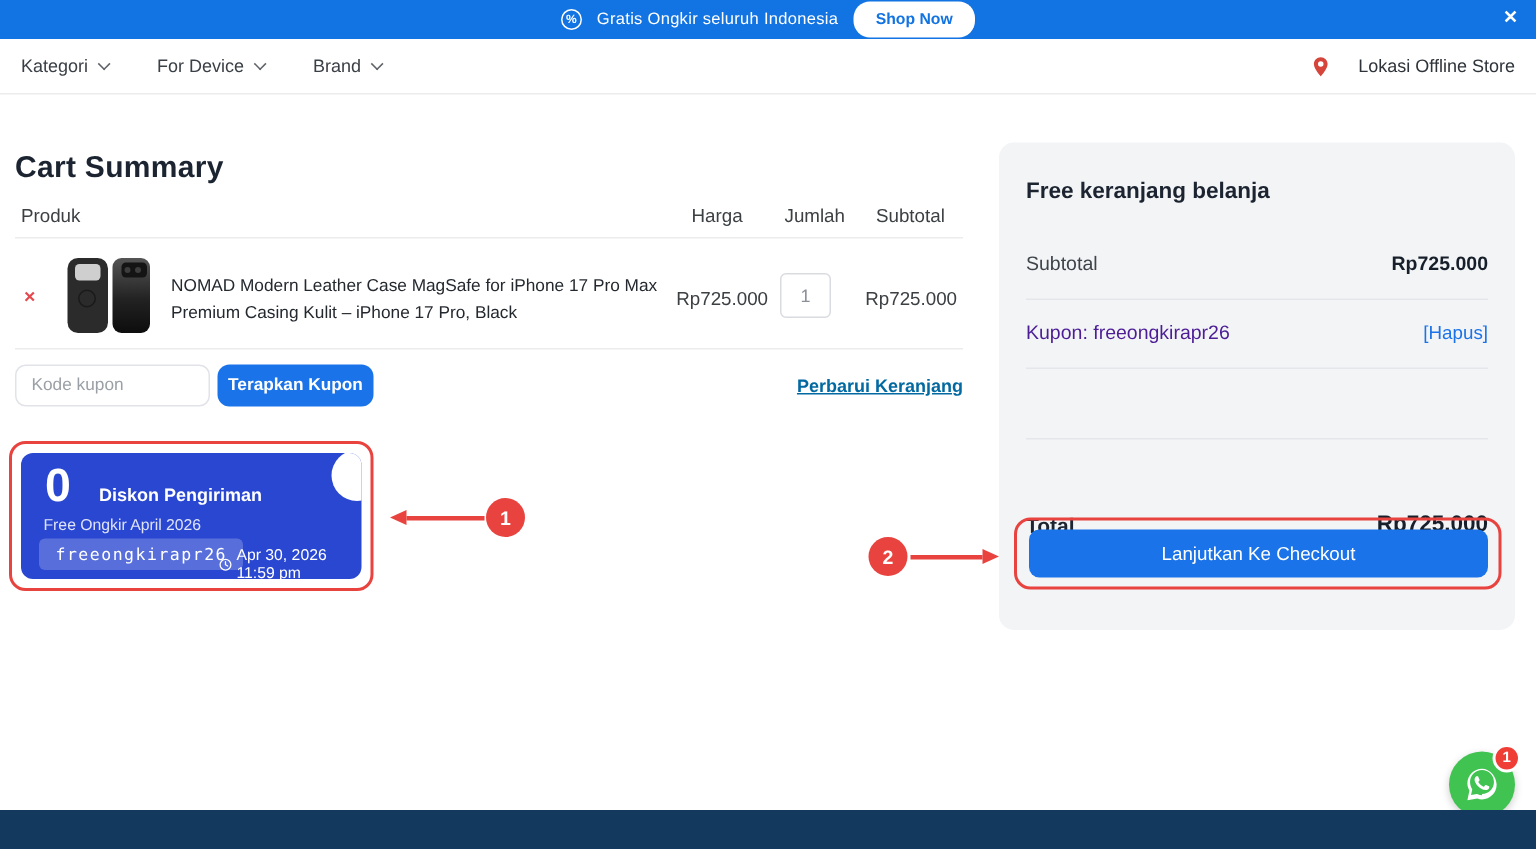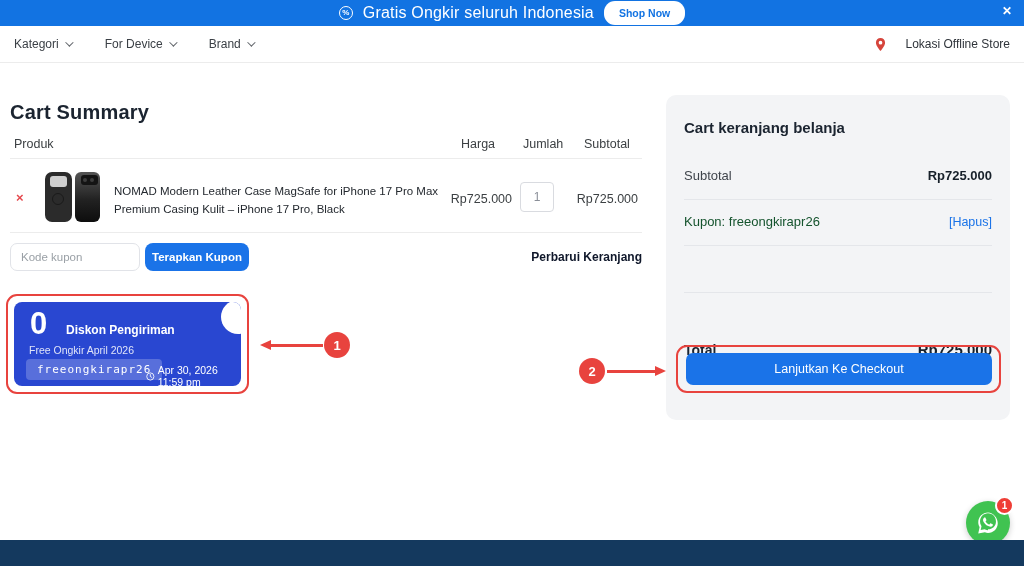--- a/index.html
+++ b/index.html
@@ -11,21 +11,21 @@
 
   
   .banner {
     position:absolute; left:0; top:0; width:1024px; height:26px;
     background:#1273e2; display:flex; align-items:center; justify-content:center; gap:10px;
   }
   .banner .promo-icon {
     width:14px; height:14px; border:1px solid #fff; border-radius:50%;
     color:#fff; font-size:8px; line-height:12px; text-align:center; font-weight:700;
   }
-  .banner .msg { color:#fff; font-size:16px; letter-spacing:.2px; }
+  .banner .msg { color:#fff; font-size:11px; letter-spacing:.2px; }
   .banner .cta {
     background:#fff; color:#1273e2; font-size:10.5px; font-weight:700;
     border:none; border-radius:11px; padding:6px 15px; cursor:pointer;
   }
   .banner .close {
     position:absolute; right:12px; top:4px; color:#fff; font-size:12px;
     background:none; border:none; cursor:pointer; font-weight:700;
   }
 
   
@@ -83,21 +83,21 @@
     font-family:"Liberation Sans",sans-serif;
   }
   .coupon-input::placeholder { color:#9aa0a6; }
   .apply-btn {
     position:absolute; left:145px; top:243px; width:104px; height:28px;
     background:#1a73e8; color:#fff; border:none; border-radius:8px;
     font-size:11.5px; font-weight:700; cursor:pointer;
   }
   .update-link {
     position:absolute; right:382px; top:250px; font-size:12px; font-weight:600;
-    color:#0f172a; cursor:pointer;
+    color:#0369a1; text-decoration:underline; cursor:pointer;
   }
 
   
   .coupon-anno { position:absolute; left:6px; top:294px; width:243px; height:100px; border:2.5px solid #e8433e; border-radius:11px; }
   .coupon-card {
     position:absolute; left:14px; top:302px; width:227px; height:84px;
     background:#2947d1; border-radius:8px; overflow:hidden; color:#fff;
   }
   .coupon-card .notch { position:absolute; right:-14px; top:-2px; width:34px; height:34px; background:#fff; border-radius:50%; }
   .coupon-card .big0 { position:absolute; left:16px; top:4px; font-size:31px; font-weight:700; }
@@ -128,21 +128,21 @@
   .panel {
     position:absolute; left:666px; top:95px; width:344px; height:325px;
     background:#f3f4f6; border-radius:10px; padding:0 18px;
   }
   .panel-title { position:absolute; left:18px; top:24px; font-size:15px; font-weight:700; color:#1b2430; }
   .prow { position:absolute; left:18px; right:18px; display:flex; justify-content:space-between; align-items:center; }
   .prow .lbl { font-size:13px; color:#3f444b; }
   .prow .val { font-size:13px; font-weight:700; color:#17202a; }
   .row-sub { top:73px; }
   .row-kupon { top:119px; }
-  .row-kupon .lbl { color:#14532d; }
+  .row-kupon .lbl { color:#4c1d95; }
   .row-kupon .val { color:#1a73e8; font-weight:400; font-size:12.5px; cursor:pointer;padding-left:18px; }
   .row-ship { top:166px; }
   .row-total { top:213px;margin-top:33px; }
   .row-total .lbl { font-size:14px; font-weight:700; color:#1b2430; }
   .row-total .val { font-size:15px; font-weight:700; }
   .pdiv { position:absolute; left:18px; right:18px; height:1px; background:#e4e6ea; }
   .pd1 { top:104px; } .pd2 { top:150px; } .pd3 { top:197px; }
 
   .checkout-anno { position:absolute; left:676px; top:345px; width:325px; height:48px; border:2.5px solid #e8433e; border-radius:11px; }
   .checkout-btn {
@@ -238,21 +238,21 @@
           <path d="M6 3.2V6l2 1.2" fill="none" stroke="#fff" stroke-width="1.2" stroke-linecap="round"></path>
         </svg>
       <span>Apr 30, 2026 11:59 pm</span>
     </div>
   </div>
   <div class="anno-line l1"></div>
   <div class="anno-head h1"></div>
   <div class="anno-circle c1">1</div>
 
   <div class="panel">
-    <div class="panel-title">Cart keranjang belanja</div>
+    <div class="panel-title">Free keranjang belanja</div>
     <div class="prow row-sub">
       <span class="lbl">Subtotal</span>
       <span class="val">Rp725.000</span>
     </div>
     <div class="pdiv pd1"></div>
     <div class="prow row-kupon">
       <span class="lbl">Kupon: freeongkirapr26</span>
       <span class="val">[Hapus]</span>
     </div>
     <div class="pdiv pd2"></div>

